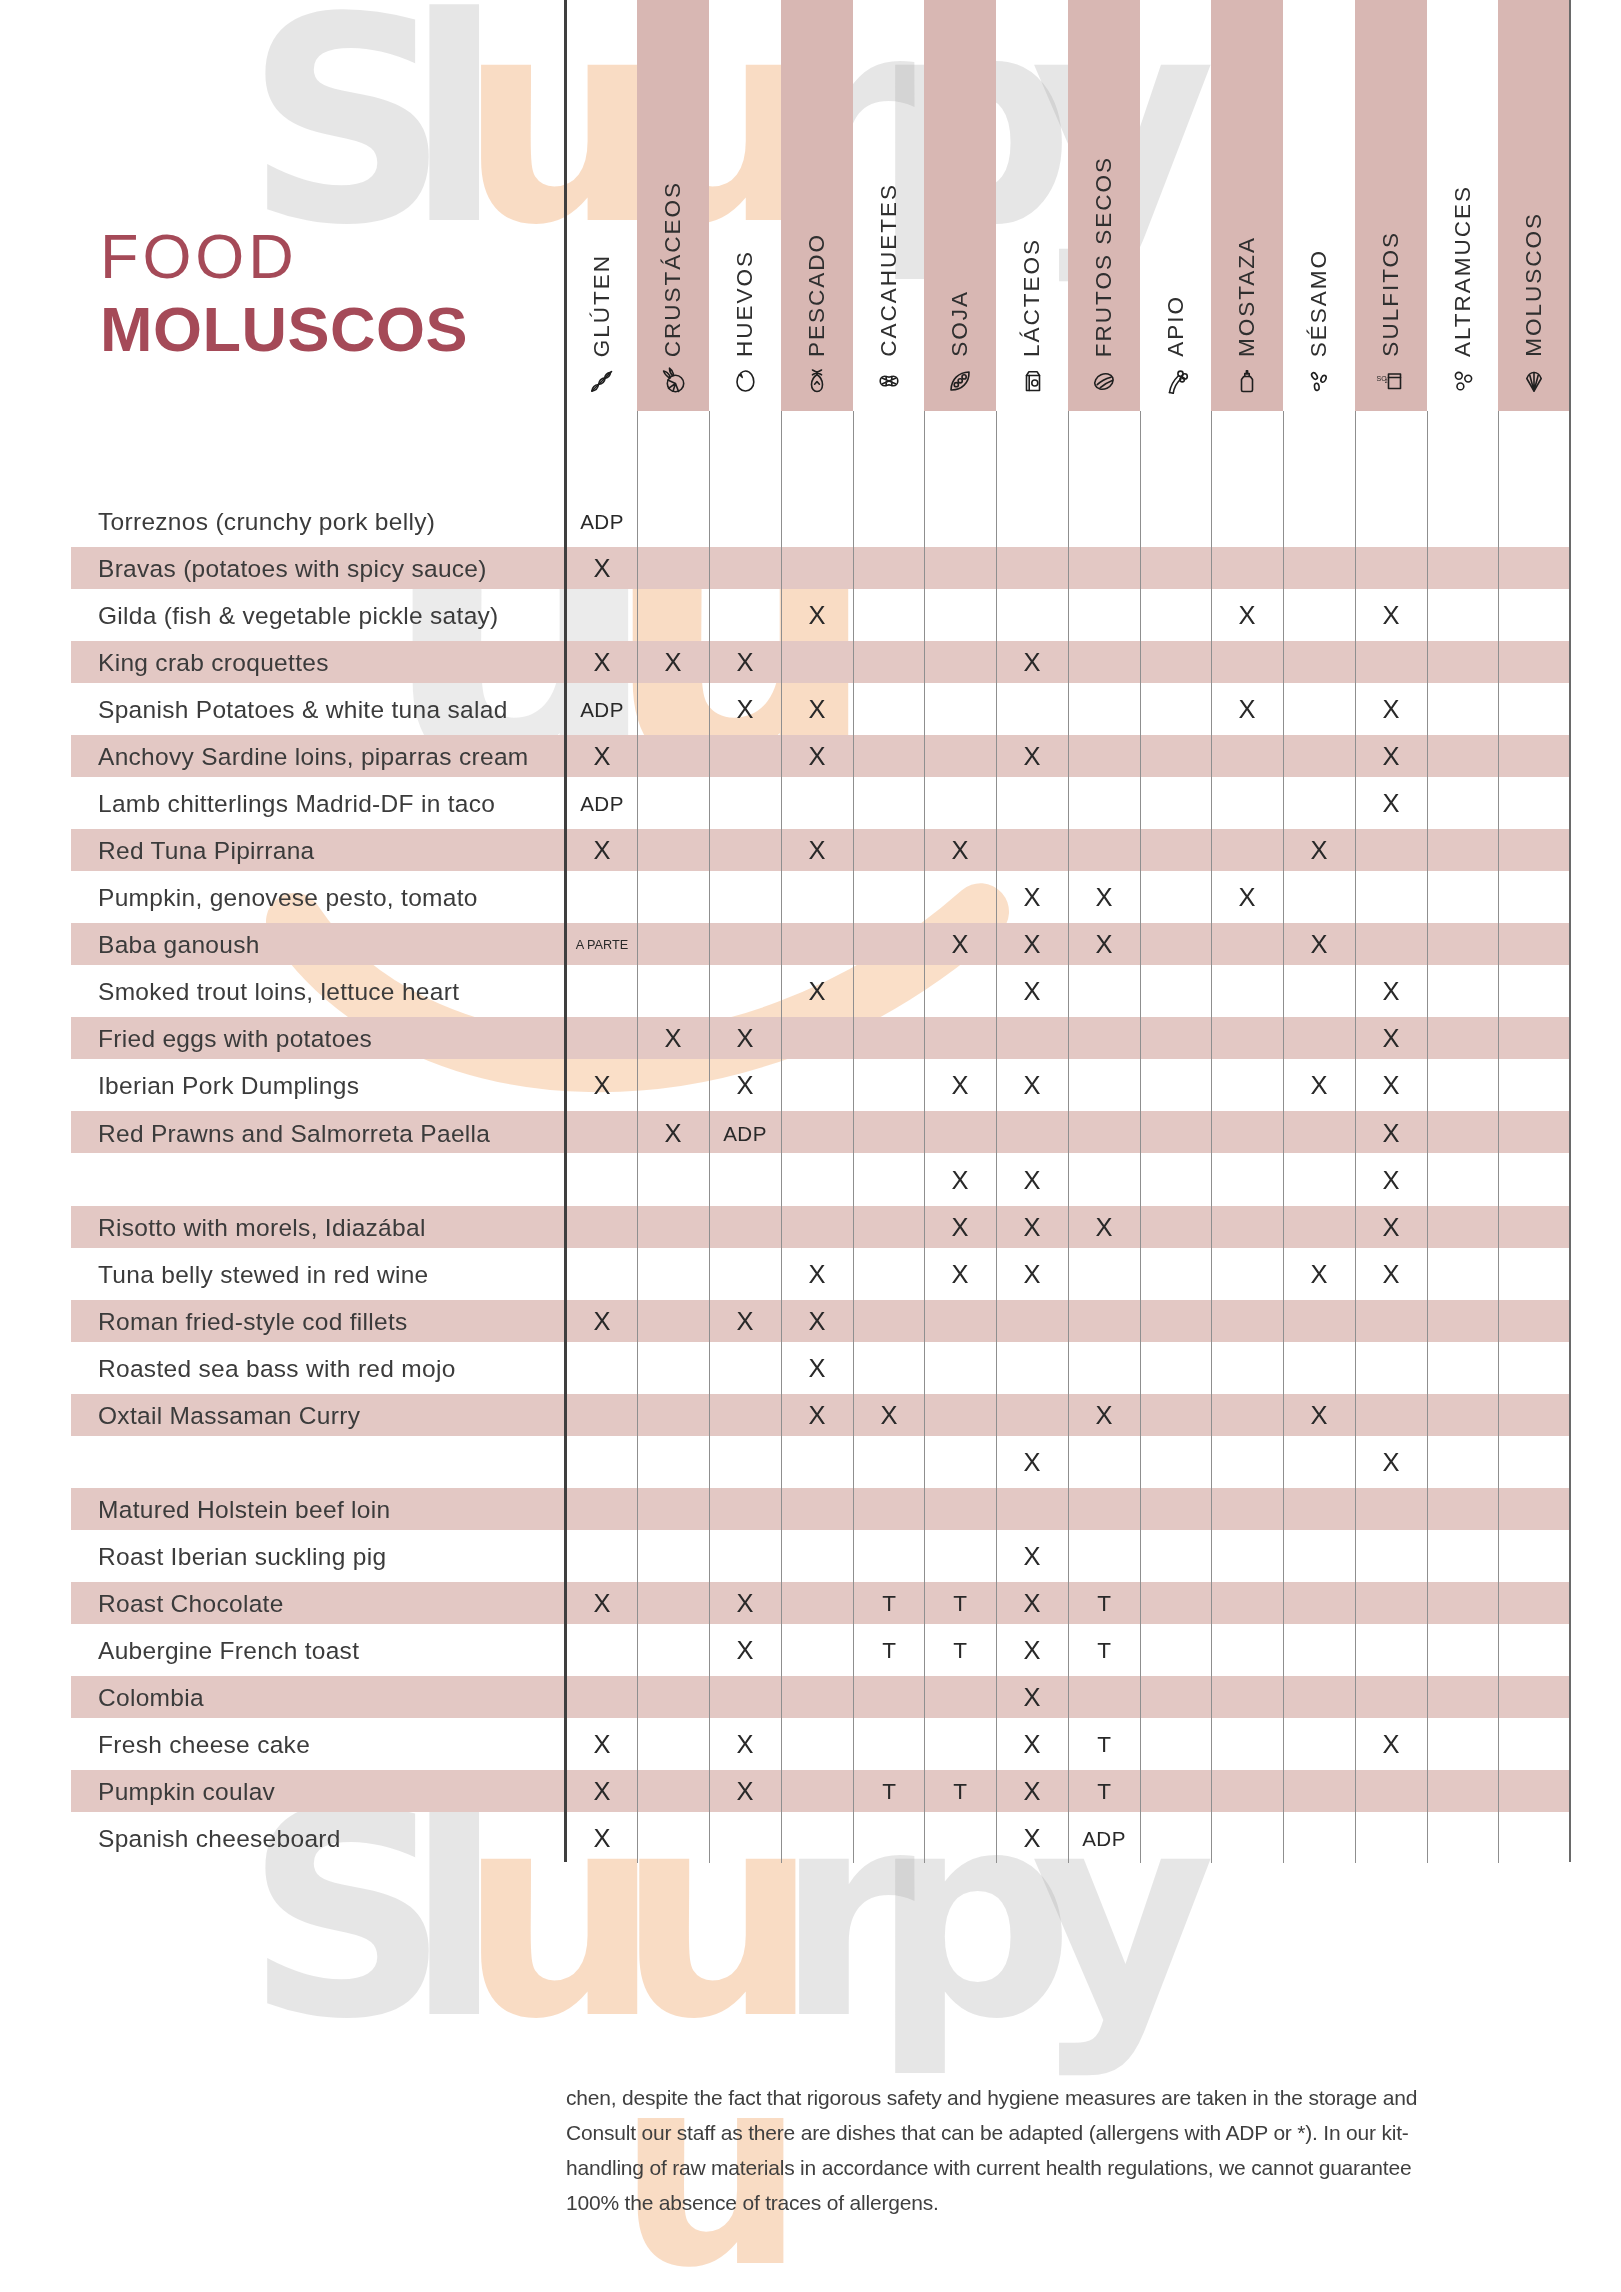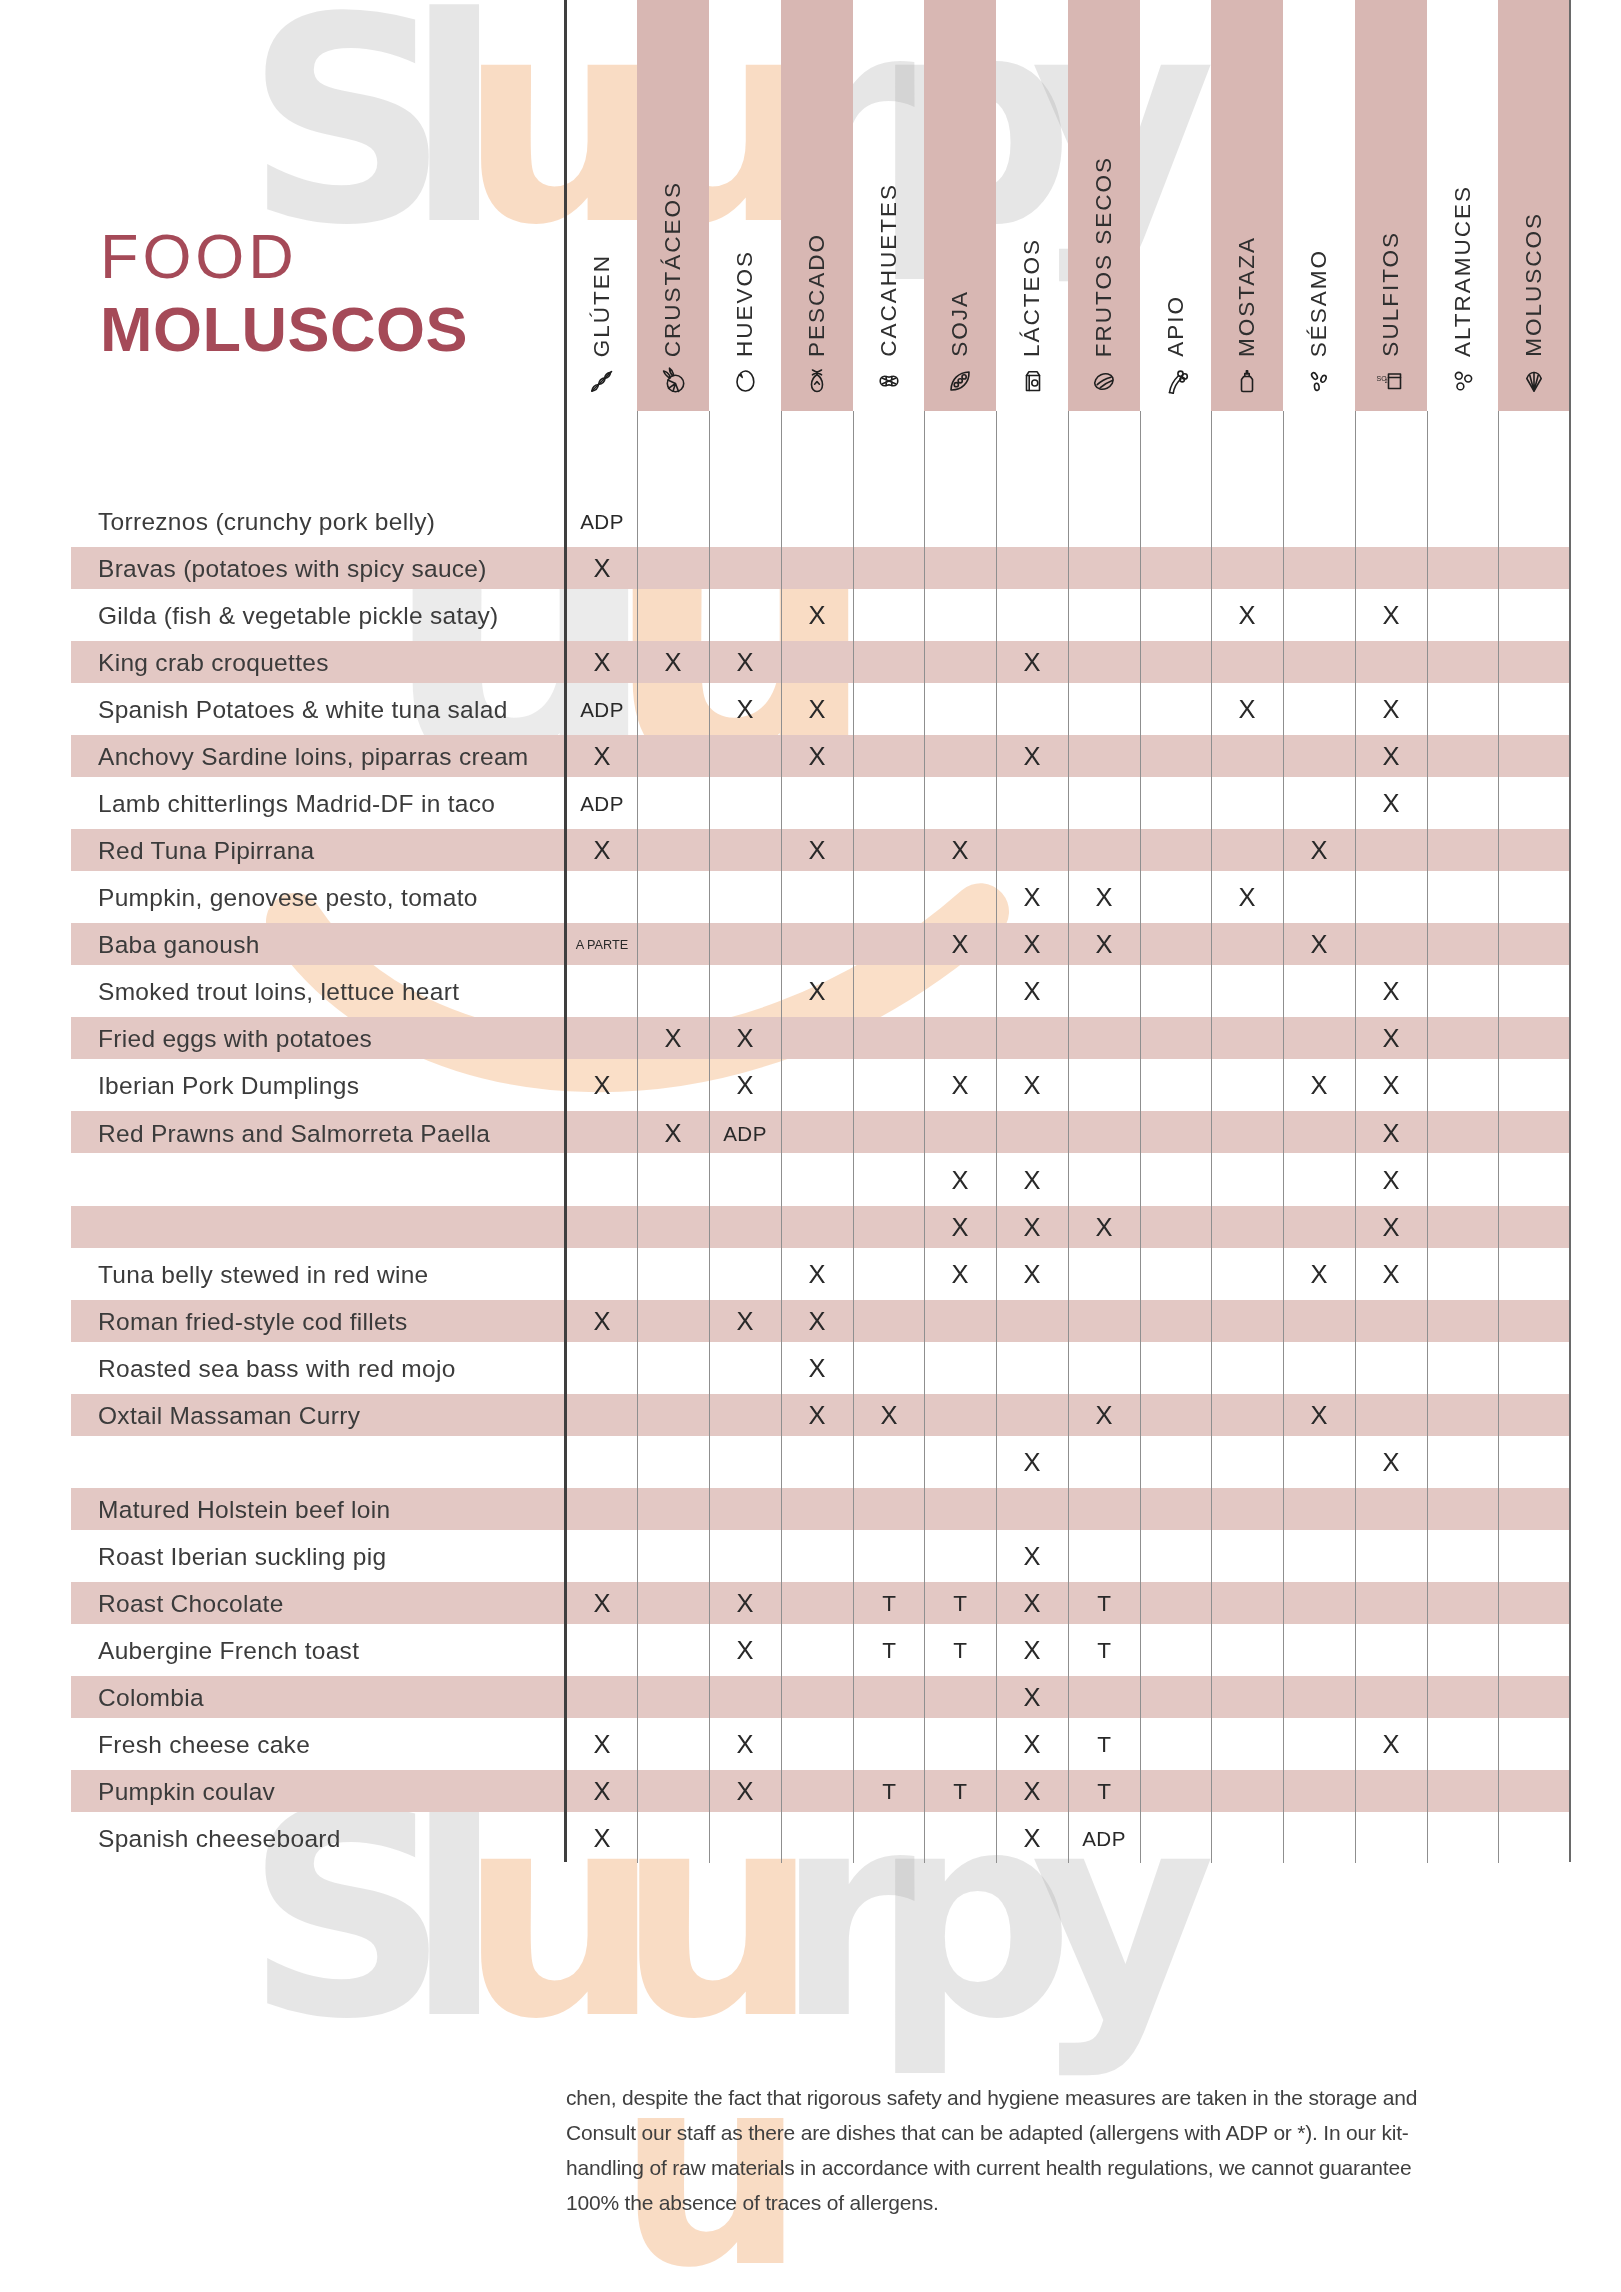--- a/index.html
+++ b/index.html
@@ -335,20 +335,21 @@
       <div class="mark x" style="left:996px;width:72px;top:1062px">X</div>
       <div class="mark x" style="left:1283px;width:72px;top:1062px">X</div>
       <div class="mark x" style="left:1355px;width:72px;top:1062px">X</div>
       <div class="dish" style="top:1110px">Red Prawns and Salmorreta Paella</div>
       <div class="mark x" style="left:637px;width:72px;top:1110px">X</div>
       <div class="mark adp" style="left:709px;width:72px;top:1110px">ADP</div>
       <div class="mark x" style="left:1355px;width:72px;top:1110px">X</div>
       <div class="mark x" style="left:924px;width:72px;top:1157px">X</div>
       <div class="mark x" style="left:996px;width:72px;top:1157px">X</div>
       <div class="mark x" style="left:1355px;width:72px;top:1157px">X</div>
+      <div class="dish" style="top:1204px">Risotto with morels, Idiazábal</div>
       <div class="mark x" style="left:924px;width:72px;top:1204px">X</div>
       <div class="mark x" style="left:996px;width:72px;top:1204px">X</div>
       <div class="mark x" style="left:1068px;width:72px;top:1204px">X</div>
       <div class="mark x" style="left:1355px;width:72px;top:1204px">X</div>
       <div class="dish" style="top:1251px">Tuna belly stewed in red wine</div>
       <div class="mark x" style="left:781px;width:72px;top:1251px">X</div>
       <div class="mark x" style="left:924px;width:72px;top:1251px">X</div>
       <div class="mark x" style="left:996px;width:72px;top:1251px">X</div>
       <div class="mark x" style="left:1283px;width:72px;top:1251px">X</div>
       <div class="mark x" style="left:1355px;width:72px;top:1251px">X</div>

